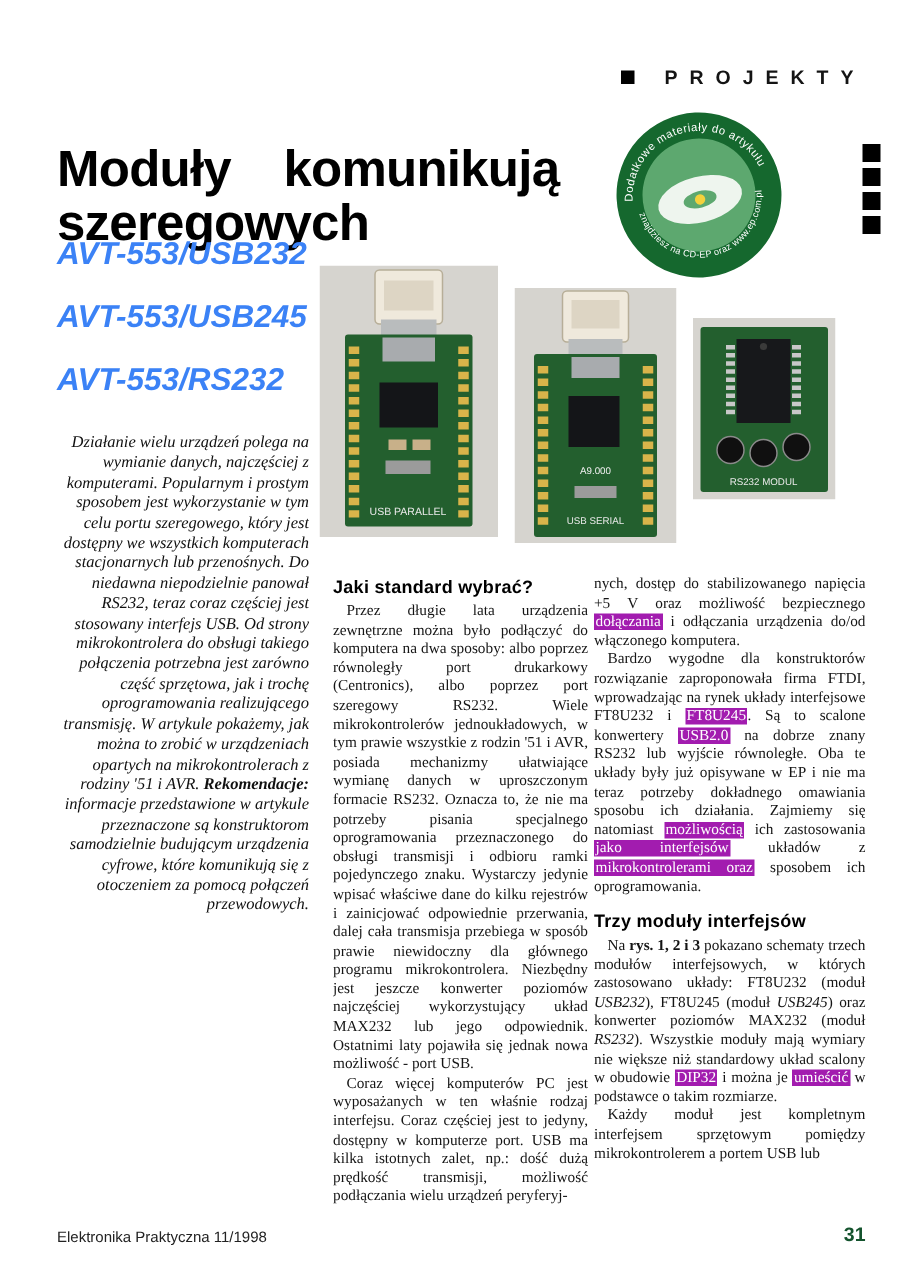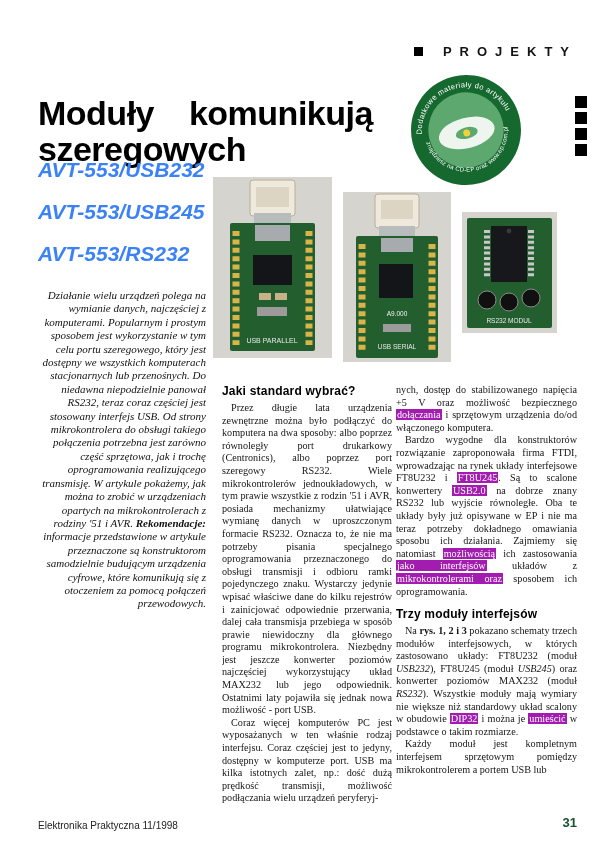--- a/index.html
+++ b/index.html
@@ -167,21 +167,21 @@
 
 <div class="lead"><span>Działanie wielu urządzeń polega na wymianie danych, najczęściej z komputerami. Popularnym i prostym sposobem jest wykorzystanie w tym celu portu szeregowego, który jest dostępny we wszystkich komputerach stacjonarnych lub przenośnych. Do niedawna niepodzielnie panował RS232, teraz coraz częściej jest stosowany interfejs USB. Od strony mikrokontrolera do obsługi takiego połączenia potrzebna jest zarówno część sprzętowa, jak i trochę oprogramowania realizującego transmisję. W artykule pokażemy, jak można to zrobić w urządzeniach opartych na mikrokontrolerach z rodziny '51 i AVR. </span><span class="b">Rekomendacje:</span><span> informacje przedstawione w artykule przeznaczone są konstruktorom samodzielnie budującym urządzenia cyfrowe, które komunikują się z otoczeniem za pomocą połączeń przewodowych.</span></div>
 
 <div class="col col-mid">
   <h3>Jaki standard wybrać?</h3>
   <p><span>Przez długie lata urządzenia zewnętrzne można było podłączyć do komputera na dwa sposoby: albo poprzez równoległy port drukarkowy (Centronics), albo poprzez port szeregowy RS232. Wiele mikrokontrolerów jednoukładowych, w tym prawie wszystkie z rodzin '51 i AVR, posiada mechanizmy ułatwiające wymianę danych w uproszczonym formacie RS232. Oznacza to, że nie ma potrzeby pisania specjalnego oprogramowania przeznaczonego do obsługi transmisji i odbioru ramki pojedynczego znaku. Wystarczy jedynie wpisać właściwe dane do kilku rejestrów i zainicjować odpowiednie przerwania, dalej cała transmisja przebiega w sposób prawie niewidoczny dla głównego programu mikrokontrolera. Niezbędny jest jeszcze konwerter poziomów najczęściej wykorzystujący układ MAX232 lub jego odpowiednik. Ostatnimi laty pojawiła się jednak nowa możliwość - port USB.</span></p>
   <p><span>Coraz więcej komputerów PC jest wyposażanych w ten właśnie rodzaj interfejsu. Coraz częściej jest to jedyny, dostępny w komputerze port. USB ma kilka istotnych zalet, np.: dość dużą prędkość transmisji, możliwość podłączania wielu urządzeń peryferyj-</span></p>
 </div>
 
 <div class="col col-right">
-  <p class="cont"><span>nych, dostęp do stabilizowanego napięcia +5 V oraz możliwość bezpiecznego </span><span class="hl">dołączania</span><span> i sprzętowym urządzenia do/od włączonego komputera.</span></p>
+  <p class="cont"><span>nych, dostęp do stabilizowanego napięcia +5 V oraz możliwość bezpiecznego </span><span class="hl">dołączania</span><span> i odłączania urządzenia do/od włączonego komputera.</span></p>
   <p><span>Bardzo wygodne dla konstruktorów rozwiązanie zaproponowała firma FTDI, wprowadzając na rynek układy interfejsowe FT8U232 i </span><span class="hl">FT8U245</span><span>. Są to scalone konwertery </span><span class="hl">USB2.0</span><span> na dobrze znany RS232 lub wyjście równoległe. Oba te układy były już opisywane w EP i nie ma teraz potrzeby dokładnego omawiania sposobu ich działania. Zajmiemy się natomiast </span><span class="hl">możliwością</span><span> ich zastosowania </span><span class="hl">jako interfejsów</span><span> układów z </span><span class="hl">mikrokontrolerami oraz</span><span> sposobem ich oprogramowania.</span></p>
   <h3 class="second">Trzy moduły interfejsów</h3>
   <p><span>Na </span><span class="b">rys. 1, 2 i 3</span><span> pokazano schematy trzech modułów interfejsowych, w których zastosowano układy: FT8U232 (moduł </span><span class="i">USB232</span><span>), FT8U245 (moduł </span><span class="i">USB245</span><span>) oraz konwerter poziomów MAX232 (moduł </span><span class="i">RS232</span><span>). Wszystkie moduły mają wymiary nie większe niż standardowy układ scalony w obudowie </span><span class="hl">DIP32</span><span> i można je </span><span class="hl">umieścić</span><span> w podstawce o takim rozmiarze.</span></p>
   <p><span>Każdy moduł jest kompletnym interfejsem sprzętowym pomiędzy mikrokontrolerem a portem USB lub</span></p>
 </div>
 
 <div class="footer-left">Elektronika Praktyczna 11/1998</div>
 <div class="page-number">31</div>
 
 </body></html>

